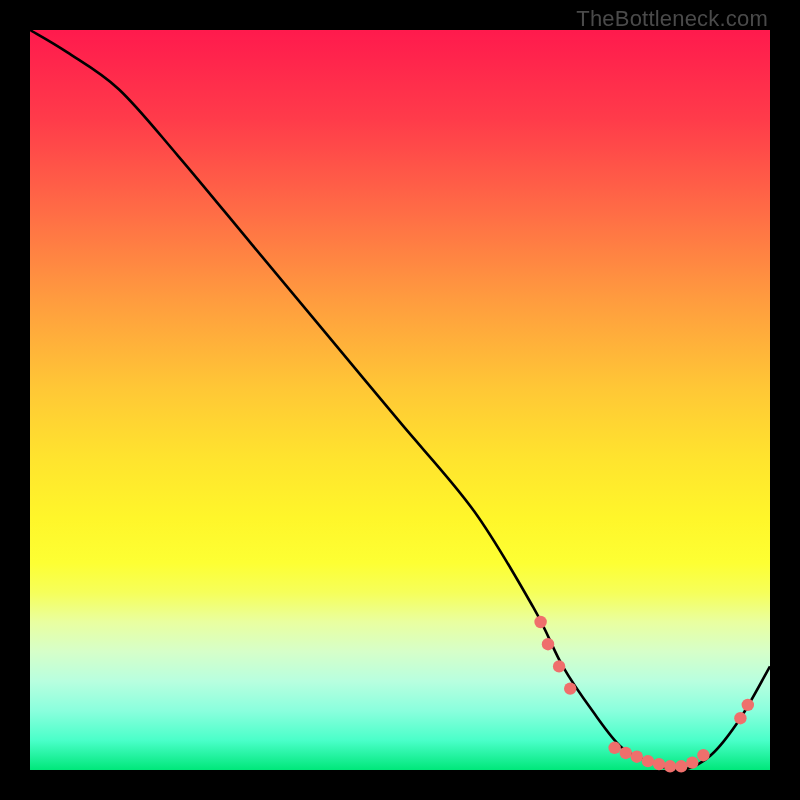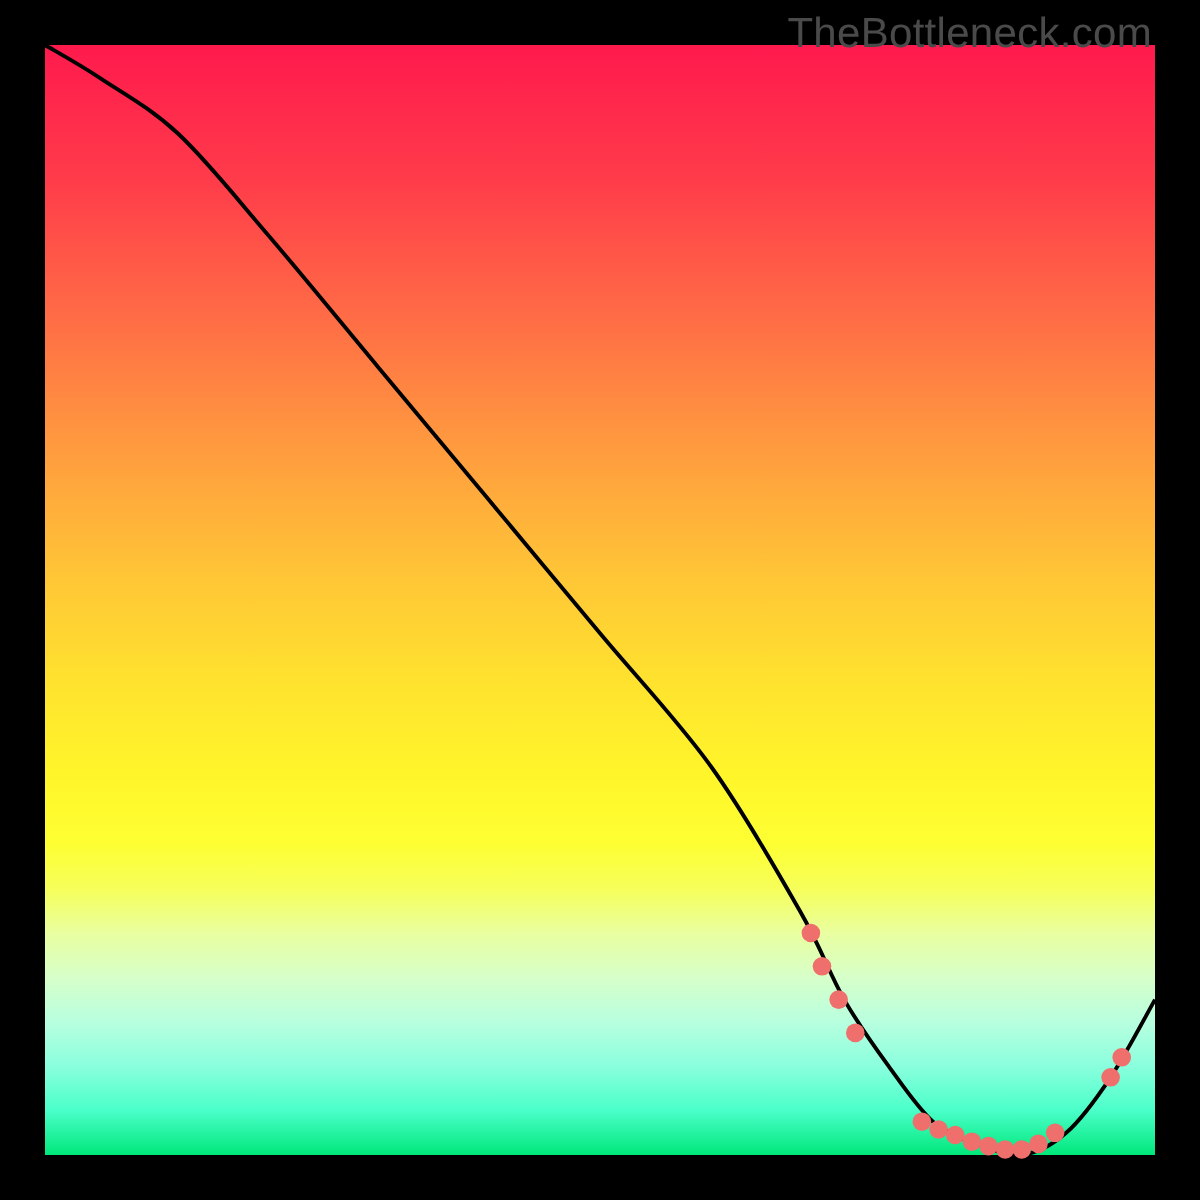--- a/index.html
+++ b/index.html
@@ -40,21 +40,21 @@
       #8affdd 92%,
       #4affc9 96%,
       #00e77a 100%
     );
   }
   .watermark {
     position: absolute;
     top: 6px;
     right: 32px;
     color: #4a4a4a;
-    font-size: 28px;
+    font-size: 22px;
     letter-spacing: 0.2px;
     user-select: none;
   }
   svg.curve {
     position: absolute;
     left: 0;
     top: 0;
     width: 740px;
     height: 740px;
     overflow: visible;

